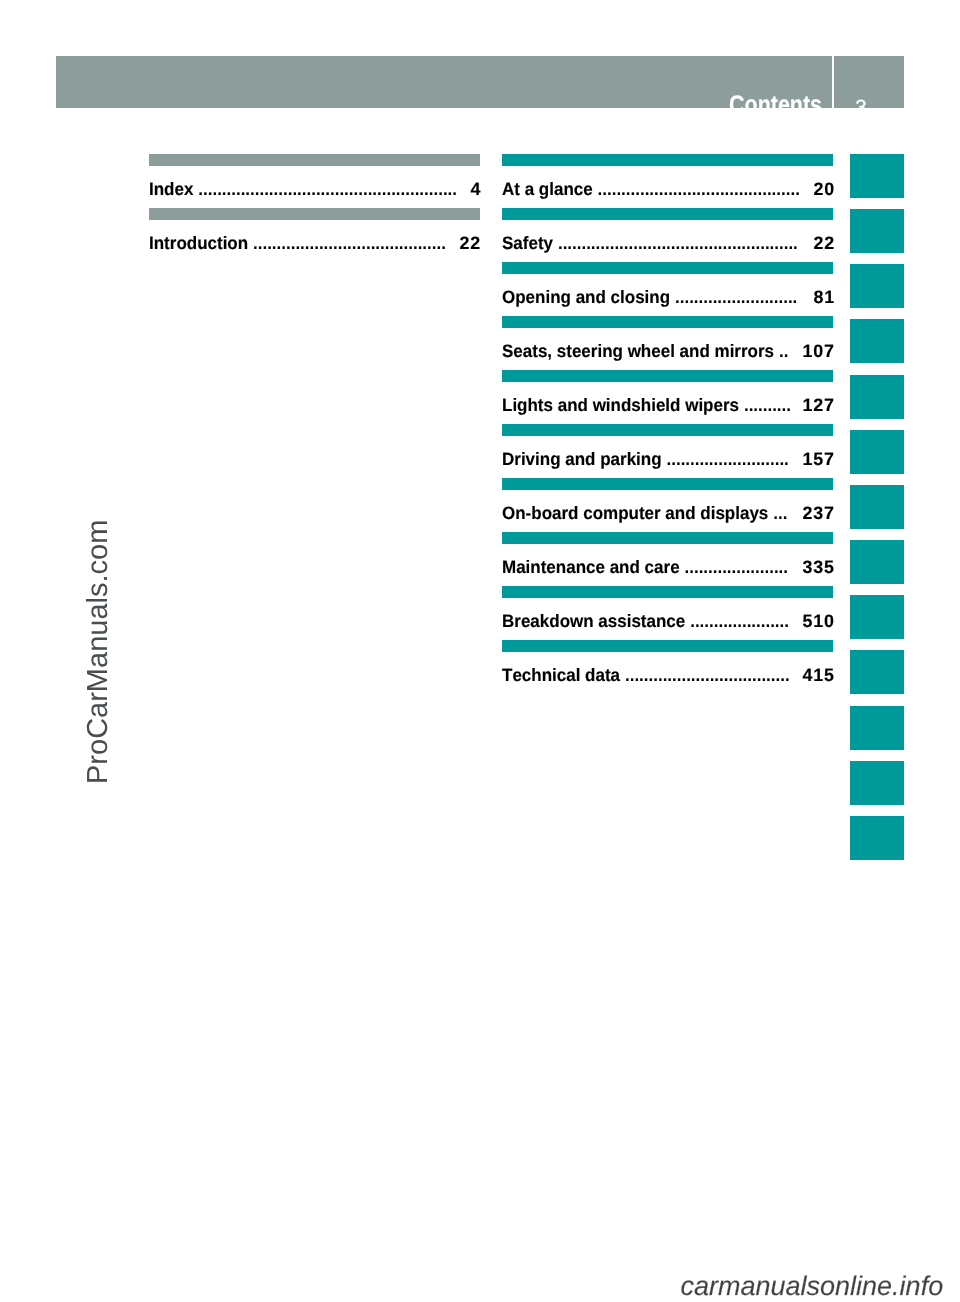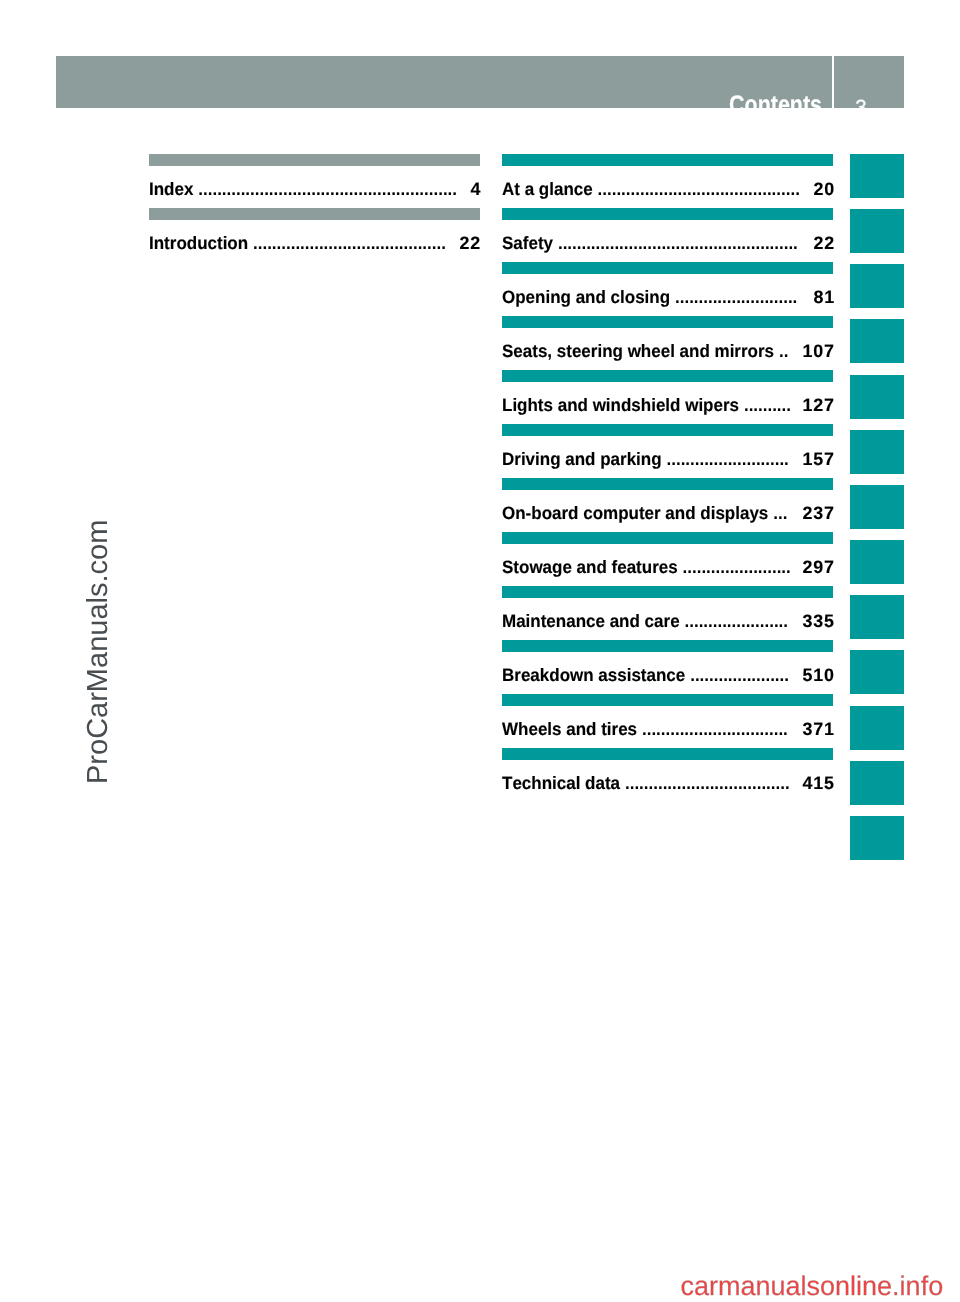--- a/index.html
+++ b/index.html
@@ -47,22 +47,22 @@
 
   
   .tabs{position:absolute;left:850px;top:154px;}
   .tab{width:54px;height:44px;background:#009a9a;margin-bottom:11.16px;}
 
   
   .wm-left{position:absolute;left:84px;top:784px;transform-origin:0 0;transform:rotate(-90deg);
            font-family:"Liberation Sans",sans-serif;font-size:29px;color:#474d50;
            white-space:nowrap;line-height:29px;font-weight:normal;}
   .wm-bottom{position:absolute;left:680.5px;top:1273px;
-             font-family:"Liberation Sans",sans-serif;font-size:27px;color:#ef4444;
-             white-space:nowrap;line-height:27px;-webkit-text-stroke:0.25px #949494;}
+             font-family:"Liberation Sans",sans-serif;font-size:27px;color:#404040;
+             white-space:nowrap;line-height:27px;font-style:italic;-webkit-text-stroke:0.25px #949494;}
 </style>
 </head>
 <body>
 
 <div class="page">
 
   <div class="header">
     <div class="header-title">
         <span>Contents</span>
       </div>
@@ -141,47 +141,31 @@
         <div class="bar bar-teal"></div>
         <div class="entry">
           <span class="label">On-board computer and displays</span>
           <span class="dots">...</span>
           <span class="num">237</span>
         </div>
       </div>
       <div class="row">
         <div class="bar bar-teal"></div>
         <div class="entry">
-          <span class="label">Stowage and features</span>
-          <span class="dots">.......................</span>
-          <span class="num">297</span>
-        </div>
-      </div>
-      <div class="row">
-        <div class="bar bar-teal"></div>
-        <div class="entry">
           <span class="label">Maintenance and care</span>
           <span class="dots">......................</span>
           <span class="num">335</span>
         </div>
       </div>
       <div class="row">
         <div class="bar bar-teal"></div>
         <div class="entry">
           <span class="label">Breakdown assistance</span>
           <span class="dots">.....................</span>
           <span class="num">510</span>
-        </div>
-      </div>
-      <div class="row">
-        <div class="bar bar-teal"></div>
-        <div class="entry">
-          <span class="label">Wheels and tires</span>
-          <span class="dots">...............................</span>
-          <span class="num">371</span>
         </div>
       </div>
       <div class="row">
         <div class="bar bar-teal"></div>
         <div class="entry">
           <span class="label">Technical data</span>
           <span class="dots">...................................</span>
           <span class="num">415</span>
         </div>
       </div>

